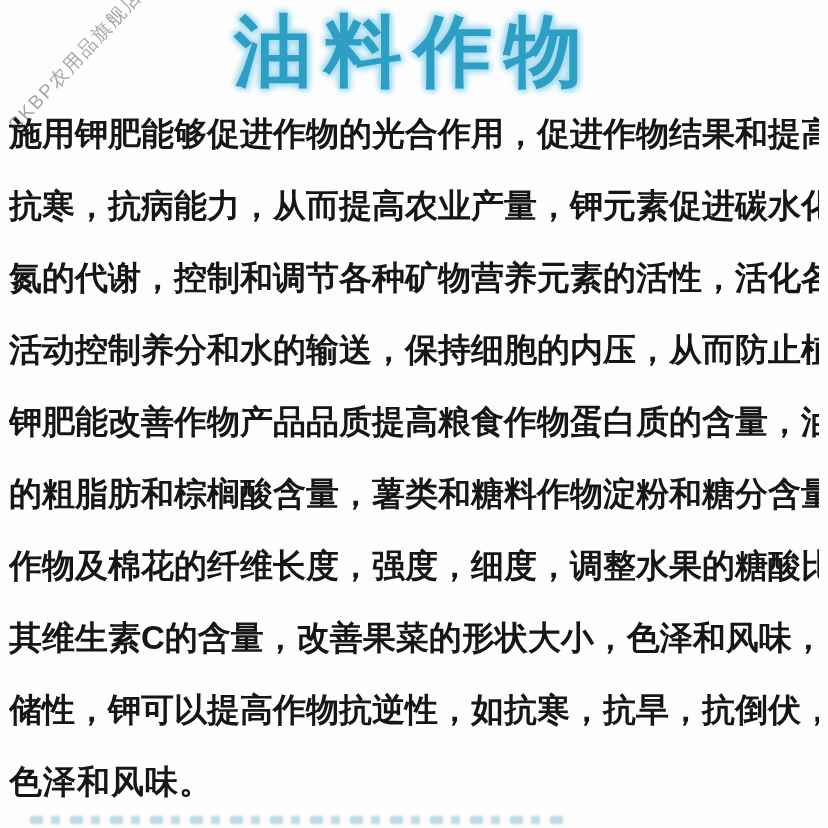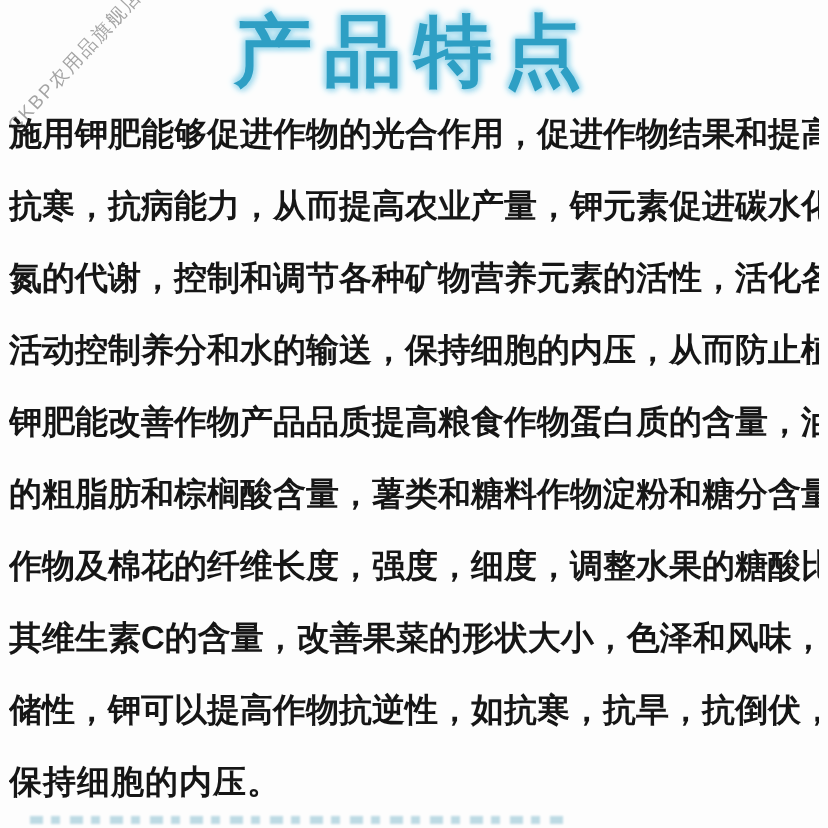--- a/index.html
+++ b/index.html
@@ -93,30 +93,30 @@
     filter:blur(1px);
   }
 </style>
 </head>
 <body>
 
 <div class="canvas">
 
   <div class="watermark">CKBP农用品旗舰店</div>
 
-  <h1 class="title">产品特点</h1>
+  <h1 class="title">油料作物</h1>
 
   <div class="body-text">
       <div class="line">施用钾肥能够促进作物的光合作用，促进作物结果和提高作物的</div>
       <div class="line">抗寒，抗病能力，从而提高农业产量，钾元素促进碳水化合物和</div>
       <div class="line">氮的代谢，控制和调节各种矿物营养元素的活性，活化各种酶的</div>
       <div class="line">活动控制养分和水的输送，保持细胞的内压，从而防止植物枯萎。</div>
       <div class="line">钾肥能改善作物产品品质提高粮食作物蛋白质的含量，油料作物</div>
       <div class="line">的粗脂肪和棕榈酸含量，薯类和糖料作物淀粉和糖分含量增加纤维</div>
       <div class="line">作物及棉花的纤维长度，强度，细度，调整水果的糖酸比，增加</div>
       <div class="line">其维生素C的含量，改善果菜的形状大小，色泽和风味，增强其耐</div>
       <div class="line">储性，钾可以提高作物抗逆性，如抗寒，抗旱，抗倒伏，抗病虫</div>
-      <div class="line">保持细胞的内压。</div>
+      <div class="line">色泽和风味。</div>
     </div>
 
   <div class="artifact-strip"></div>
 
 </div>
 
 </body></html>

